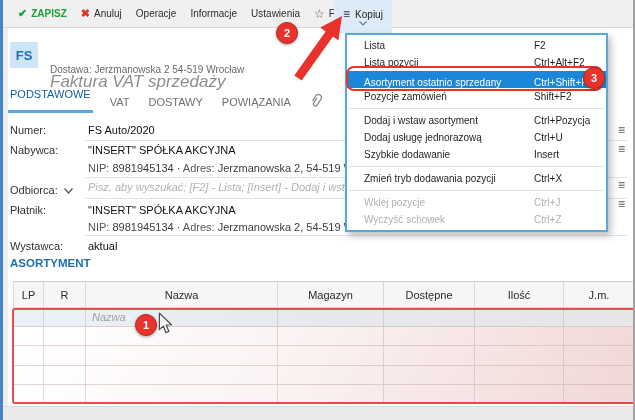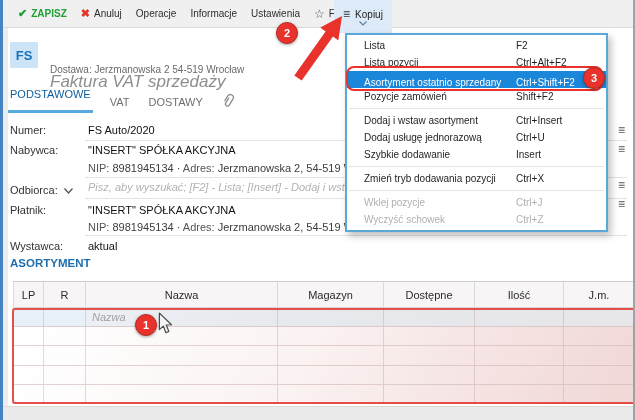--- a/index.html
+++ b/index.html
@@ -70,21 +70,21 @@
 
   
   .bottom-strip { position:absolute; left:3px; right:0; bottom:0; height:14px; background:#eaeaea;
                   border-top:1px solid #dadada; }
 
   
   .menu { position:absolute; left:345px; top:33px; width:263px; background:#fff;
           border:2px solid #5aa7da; box-shadow:3px 4px 7px rgba(0,0,0,0.25); z-index:40;
           padding:2px 0; font-size:10px; color:#1f1f1f; }
   .mi { position:relative; height:17px; display:flex; align-items:center; padding-left:17px; white-space:nowrap; }
-  .mi-s { position:absolute; left:145px;padding-left:24px; }
+  .mi-s { position:absolute; left:163px;padding-left:24px; }
   .mi.sel { background:#1b87da; color:#fff;align-items:flex-end; }
   .mi.dis { color:#b0b0b0; }
   .msep { margin:3px 2px; border-top:1px solid #e4e4e4; }
 
   
   .red-rect-menu { position:absolute; left:346px; top:66px; width:257px; height:25px;
                    border:2.5px solid #e8322b; border-radius:8px; z-index:50; pointer-events:none; }
   .badge { position:absolute; width:22px; height:22px; border-radius:50%; background:#e8322b;
            border:1px solid #b52b24; color:#fff; font-weight:bold; font-size:11px; display:flex;
            align-items:center; justify-content:center; z-index:60;
@@ -137,20 +137,21 @@
   </div>
 
   <div class="fs-badge">FS</div>
   <div class="doc-title">Faktura VAT sprzedaży</div>
   <div class="doc-sub">Dostawa: Jerzmanowska 2 54-519 Wrocław</div>
 
   <div class="tabs">
     <div class="tab active">PODSTAWOWE</div>
     <div class="tab">VAT</div>
     <div class="tab">DOSTAWY</div>
+    <div class="tab">POWIĄZANIA</div>
     <div class="tab tab-clip">
       <svg width="13" height="15" viewBox="0 0 13 15">
         <path d="M3.5,9.5 L3.5,4 a3,3 0 0 1 6,0 L9.5,11 a2,2 0 0 1 -4,0 L5.5,5.5" fill="none" stroke="#8a8a8a" stroke-width="1.3" stroke-linecap="round" transform="rotate(32 6.5 7.5)"></path>
       </svg>
     </div>
   </div>
 
   <div class="flabel" style="top:124px">Numer:</div>
   <div class="fvalue" style="top:124px">FS Auto/2020</div>
   <div class="fline" style="top:140px"></div>
@@ -268,21 +269,21 @@
       <span>Asortyment ostatnio sprzedany</span>
       <span class="mi-s">Ctrl+Shift+F2</span>
     </div>
     <div class="mi">
       <span>Pozycje zamówień</span>
       <span class="mi-s">Shift+F2</span>
     </div>
     <div class="msep"></div>
     <div class="mi">
       <span>Dodaj i wstaw asortyment</span>
-      <span class="mi-s">Ctrl+Insert</span>
+      <span class="mi-s">Ctrl+Pozycja</span>
     </div>
     <div class="mi">
       <span>Dodaj usługę jednorazową</span>
       <span class="mi-s">Ctrl+U</span>
     </div>
     <div class="mi">
       <span>Szybkie dodawanie</span>
       <span class="mi-s">Insert</span>
     </div>
     <div class="msep"></div>

